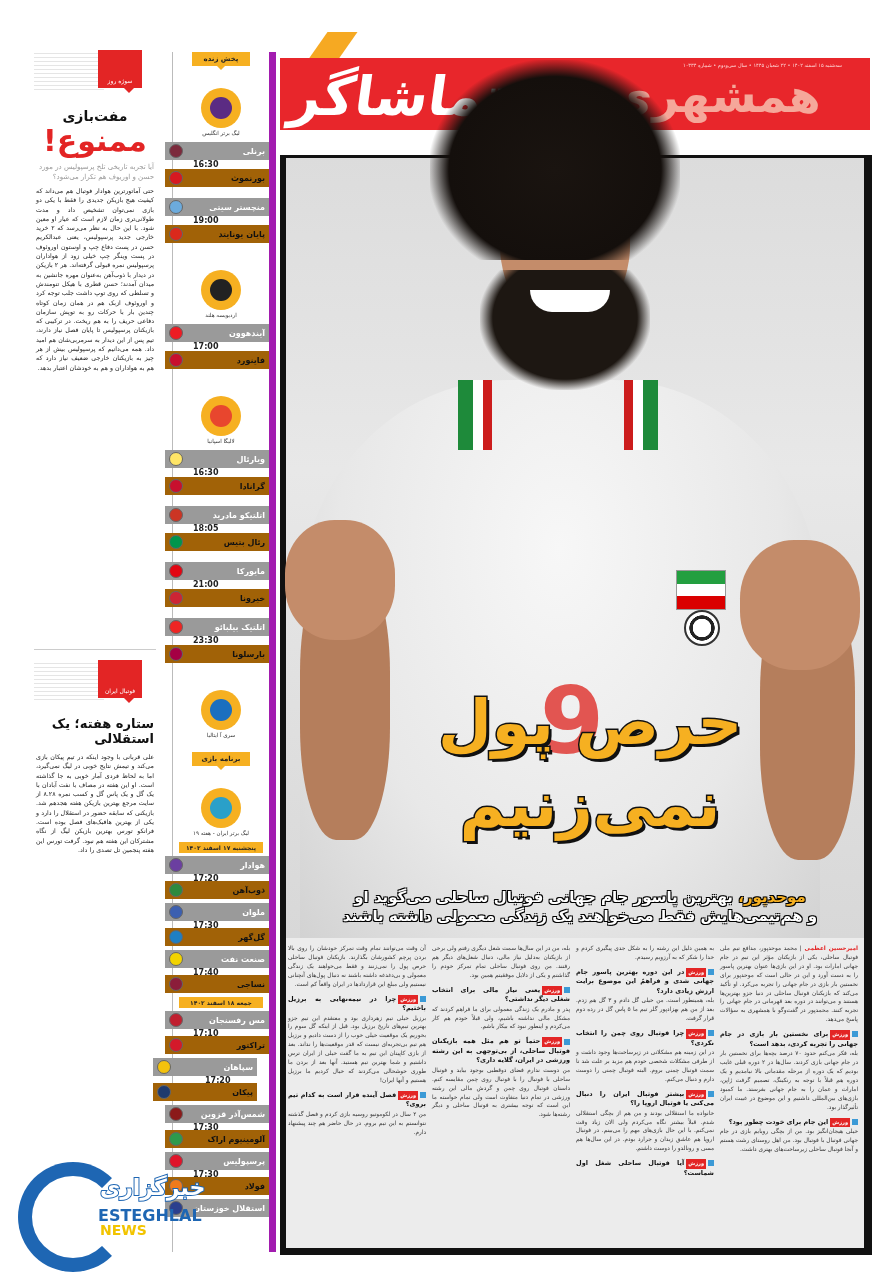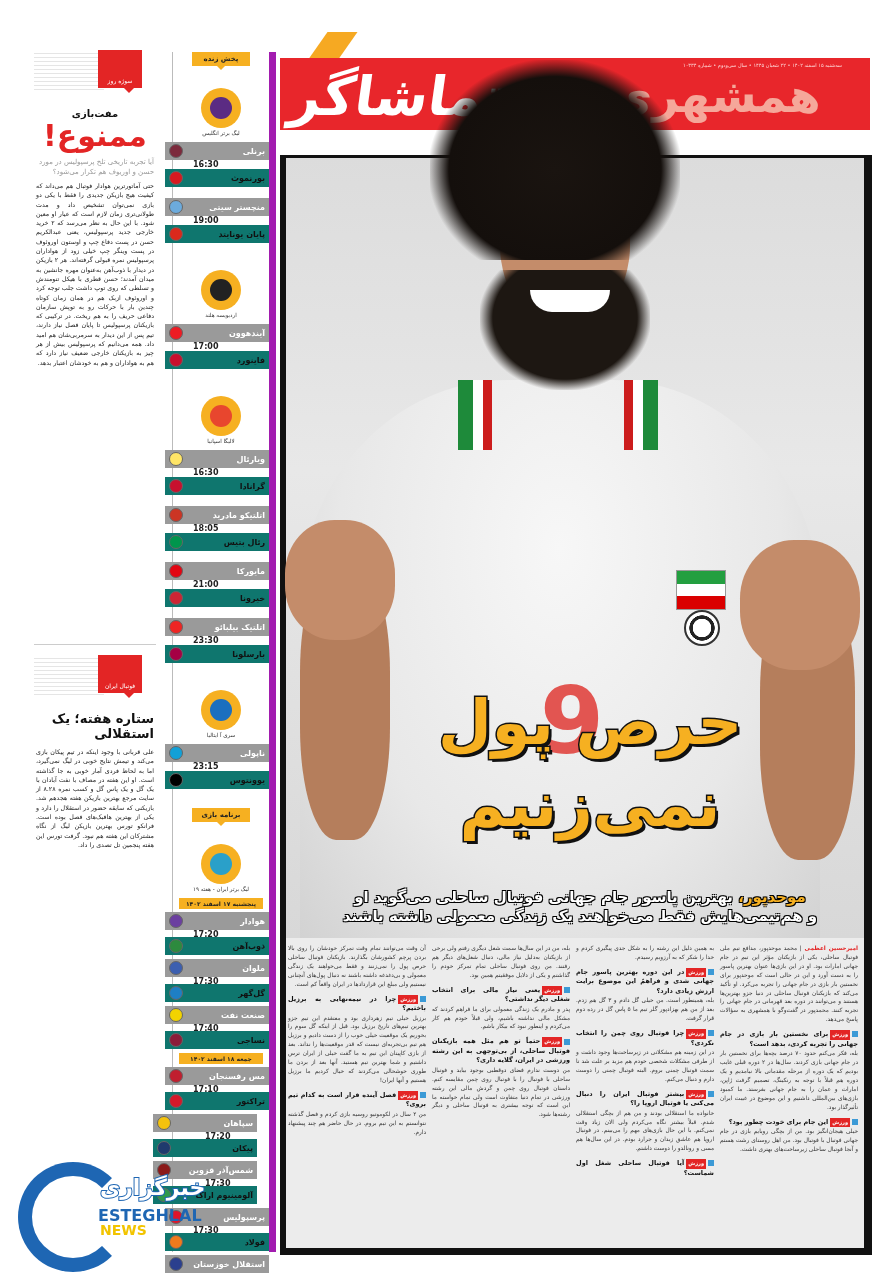--- a/index.html
+++ b/index.html
@@ -3,21 +3,21 @@
 <meta charset="utf-8">
 <style>
 *{box-sizing:border-box;margin:0;padding:0}
 body{width:896px;height:1280px;background:#fff;font-family:"DejaVu Sans",sans-serif;position:relative;overflow:hidden;direction:rtl}
 .abs{position:absolute}
 
 .leftcol{left:34px;top:50px;width:122px;height:1230px;direction:rtl}
 .tagbox{width:44px;height:38px;background:#e32525;color:#fff;font-size:6px;display:flex;align-items:flex-end;justify-content:center;padding-bottom:4px;position:relative;margin-right:14px}
 .tagbox:after{content:"";position:absolute;bottom:-5px;right:8px;border-left:5px solid transparent;border-right:5px solid transparent;border-top:5px solid #e32525}
 .lines{position:absolute;top:0;left:0;width:70px;height:40px;background:repeating-linear-gradient(#fff 0 3px,#e5e5e5 3px 4px)}
-.kicker{font-size:10px;font-weight:bold;color:#111;margin-top:12px;text-align:center}
+.kicker{font-size:14px;font-weight:bold;color:#111;margin-top:12px;text-align:center}
 .bigred{font-size:30px;font-weight:bold;color:#e32525;text-align:center;line-height:34px}
 .lead{font-size:7px;color:#999;text-align:right;line-height:10px;margin:4px 2px}
 .body{font-size:6.3px;color:#222;line-height:9.3px;text-align:justify;padding:0 2px}
 .h2{font-size:13px;font-weight:bold;color:#111;margin:10px 2px 6px;text-align:right}
 
 .mast{left:280px;top:58px;width:590px;height:72px;background:#e8262b}
 .maststrip{left:283px;top:62px;width:580px;height:10px;font-size:5px;color:#ffd8d8;text-align:left;padding-left:400px}
 .mastname{left:610px;top:66px;font-size:46px;font-weight:bold;color:#f5a79a;line-height:60px}
 .mastname2{left:290px;top:60px;font-size:54px;font-weight:bold;color:#fff;line-height:74px;transform:skew(-8deg)}
 .pencil{left:310px;top:32px;width:30px;height:50px;background:#f6a922;transform:skew(-35deg)}
@@ -48,21 +48,21 @@
 
 .sched{left:172px;top:52px;width:104px;height:1200px;direction:rtl;border-left:1px solid #bbb;border-right:7px solid #a21caf}
 .badge{width:58px;height:14px;margin:0 auto;background:#f6b021;font-size:7px;font-weight:bold;color:#222;text-align:center;line-height:14px;position:relative}
 .badge:after{content:"";position:absolute;bottom:-4px;left:25px;border-left:4px solid transparent;border-right:4px solid transparent;border-top:4px solid #f6b021}
 .leaguelogo{width:40px;height:40px;margin:22px auto 2px;border-radius:50%;background:#f6b021;display:flex;align-items:center;justify-content:center}
 .leaguelogo span{width:22px;height:22px;border-radius:50%}
 .leaguename{font-size:5.5px;text-align:center;color:#333;margin-bottom:6px}
 .match{position:relative;height:50px;margin:6px 0}
 .team{position:absolute;right:0;width:104px;height:18px;display:flex;align-items:center;justify-content:space-between;padding:0 4px;font-size:8px;font-weight:bold}
 .t1{top:0;background:#9a9a9a;color:#fff}
-.t2{top:27px;background:#0f766e;color:#111}
+.t2{top:27px;background:#a16207;color:#111}
 .crest{width:14px;height:14px;border-radius:50%;display:inline-block;border:1px solid #666}
 .time{position:absolute;top:18px;left:20px;font-size:8px;font-weight:bold;color:#222}
 .datebar{background:#f6b021;font-size:6px;font-weight:bold;text-align:center;padding:2px 0;margin:3px 6px;color:#222}
 .ring{left:18px;top:1162px;width:110px;height:110px;border-radius:50%;border:14px solid #1e66b3;border-right-color:transparent}
 .wmtext1{left:100px;top:1175px;font-size:22px;font-weight:bold;color:#fff;-webkit-text-stroke:2px #1e66b3;paint-order:stroke fill}
 .wmtext2{left:98px;top:1206px;font-size:16px;font-weight:bold;color:#1e66b3;direction:ltr}
 .wmtext3{left:100px;top:1222px;font-size:14px;font-weight:bold;color:#f2c400;direction:ltr}
 </style>
 </head>
 <body>
@@ -183,31 +183,20 @@
     <div class="team t2">
         <span>بارسلونا</span>
         <span class="crest" style="background:#a50044"></span>
       </div>
   </div>
 
   <div class="leaguelogo">
       <span style="background:#1b6fbf"></span>
     </div>
   <div class="leaguename">سری آ ایتالیا</div>
-  <div class="match">
-    <div class="team t1">
-        <span>ناپولی</span>
-        <span class="crest" style="background:#12a0d7"></span>
-      </div>
-    <div class="time">23:15</div>
-    <div class="team t2">
-        <span>یوونتوس</span>
-        <span class="crest" style="background:#000"></span>
-      </div>
-  </div>
 
   <div class="badge" style="margin-top:14px">برنامه بازی</div>
 
   <div class="leaguelogo">
       <span style="background:#2aa0c9"></span>
     </div>
   <div class="leaguename">لیگ برتر ایران - هفته ۱۹</div>
   <div class="datebar">پنجشنبه ۱۷ اسفند ۱۴۰۲</div>
   <div class="match" style="height:44px;margin:3px 0">
     <div class="team t1">
@@ -258,21 +247,21 @@
     <div class="team t1">
         <span>سپاهان</span>
         <span class="crest" style="background:#f4c20d"></span>
       </div>
     <div class="time">17:20</div>
     <div class="team t2" style="top:25px">
         <span>پیکان</span>
         <span class="crest" style="background:#1f3a6d"></span>
       </div>
   </div>
-  <div class="match" style="height:44px;margin:3px 12px">
+  <div class="match" style="height:44px;margin:3px 0">
     <div class="team t1">
         <span>شمس‌آذر قزوین</span>
         <span class="crest" style="background:#8b1a1a"></span>
       </div>
     <div class="time">17:30</div>
     <div class="team t2" style="top:25px">
         <span>آلومینیوم اراک</span>
         <span class="crest" style="background:#2e9a4c"></span>
       </div>
   </div>

